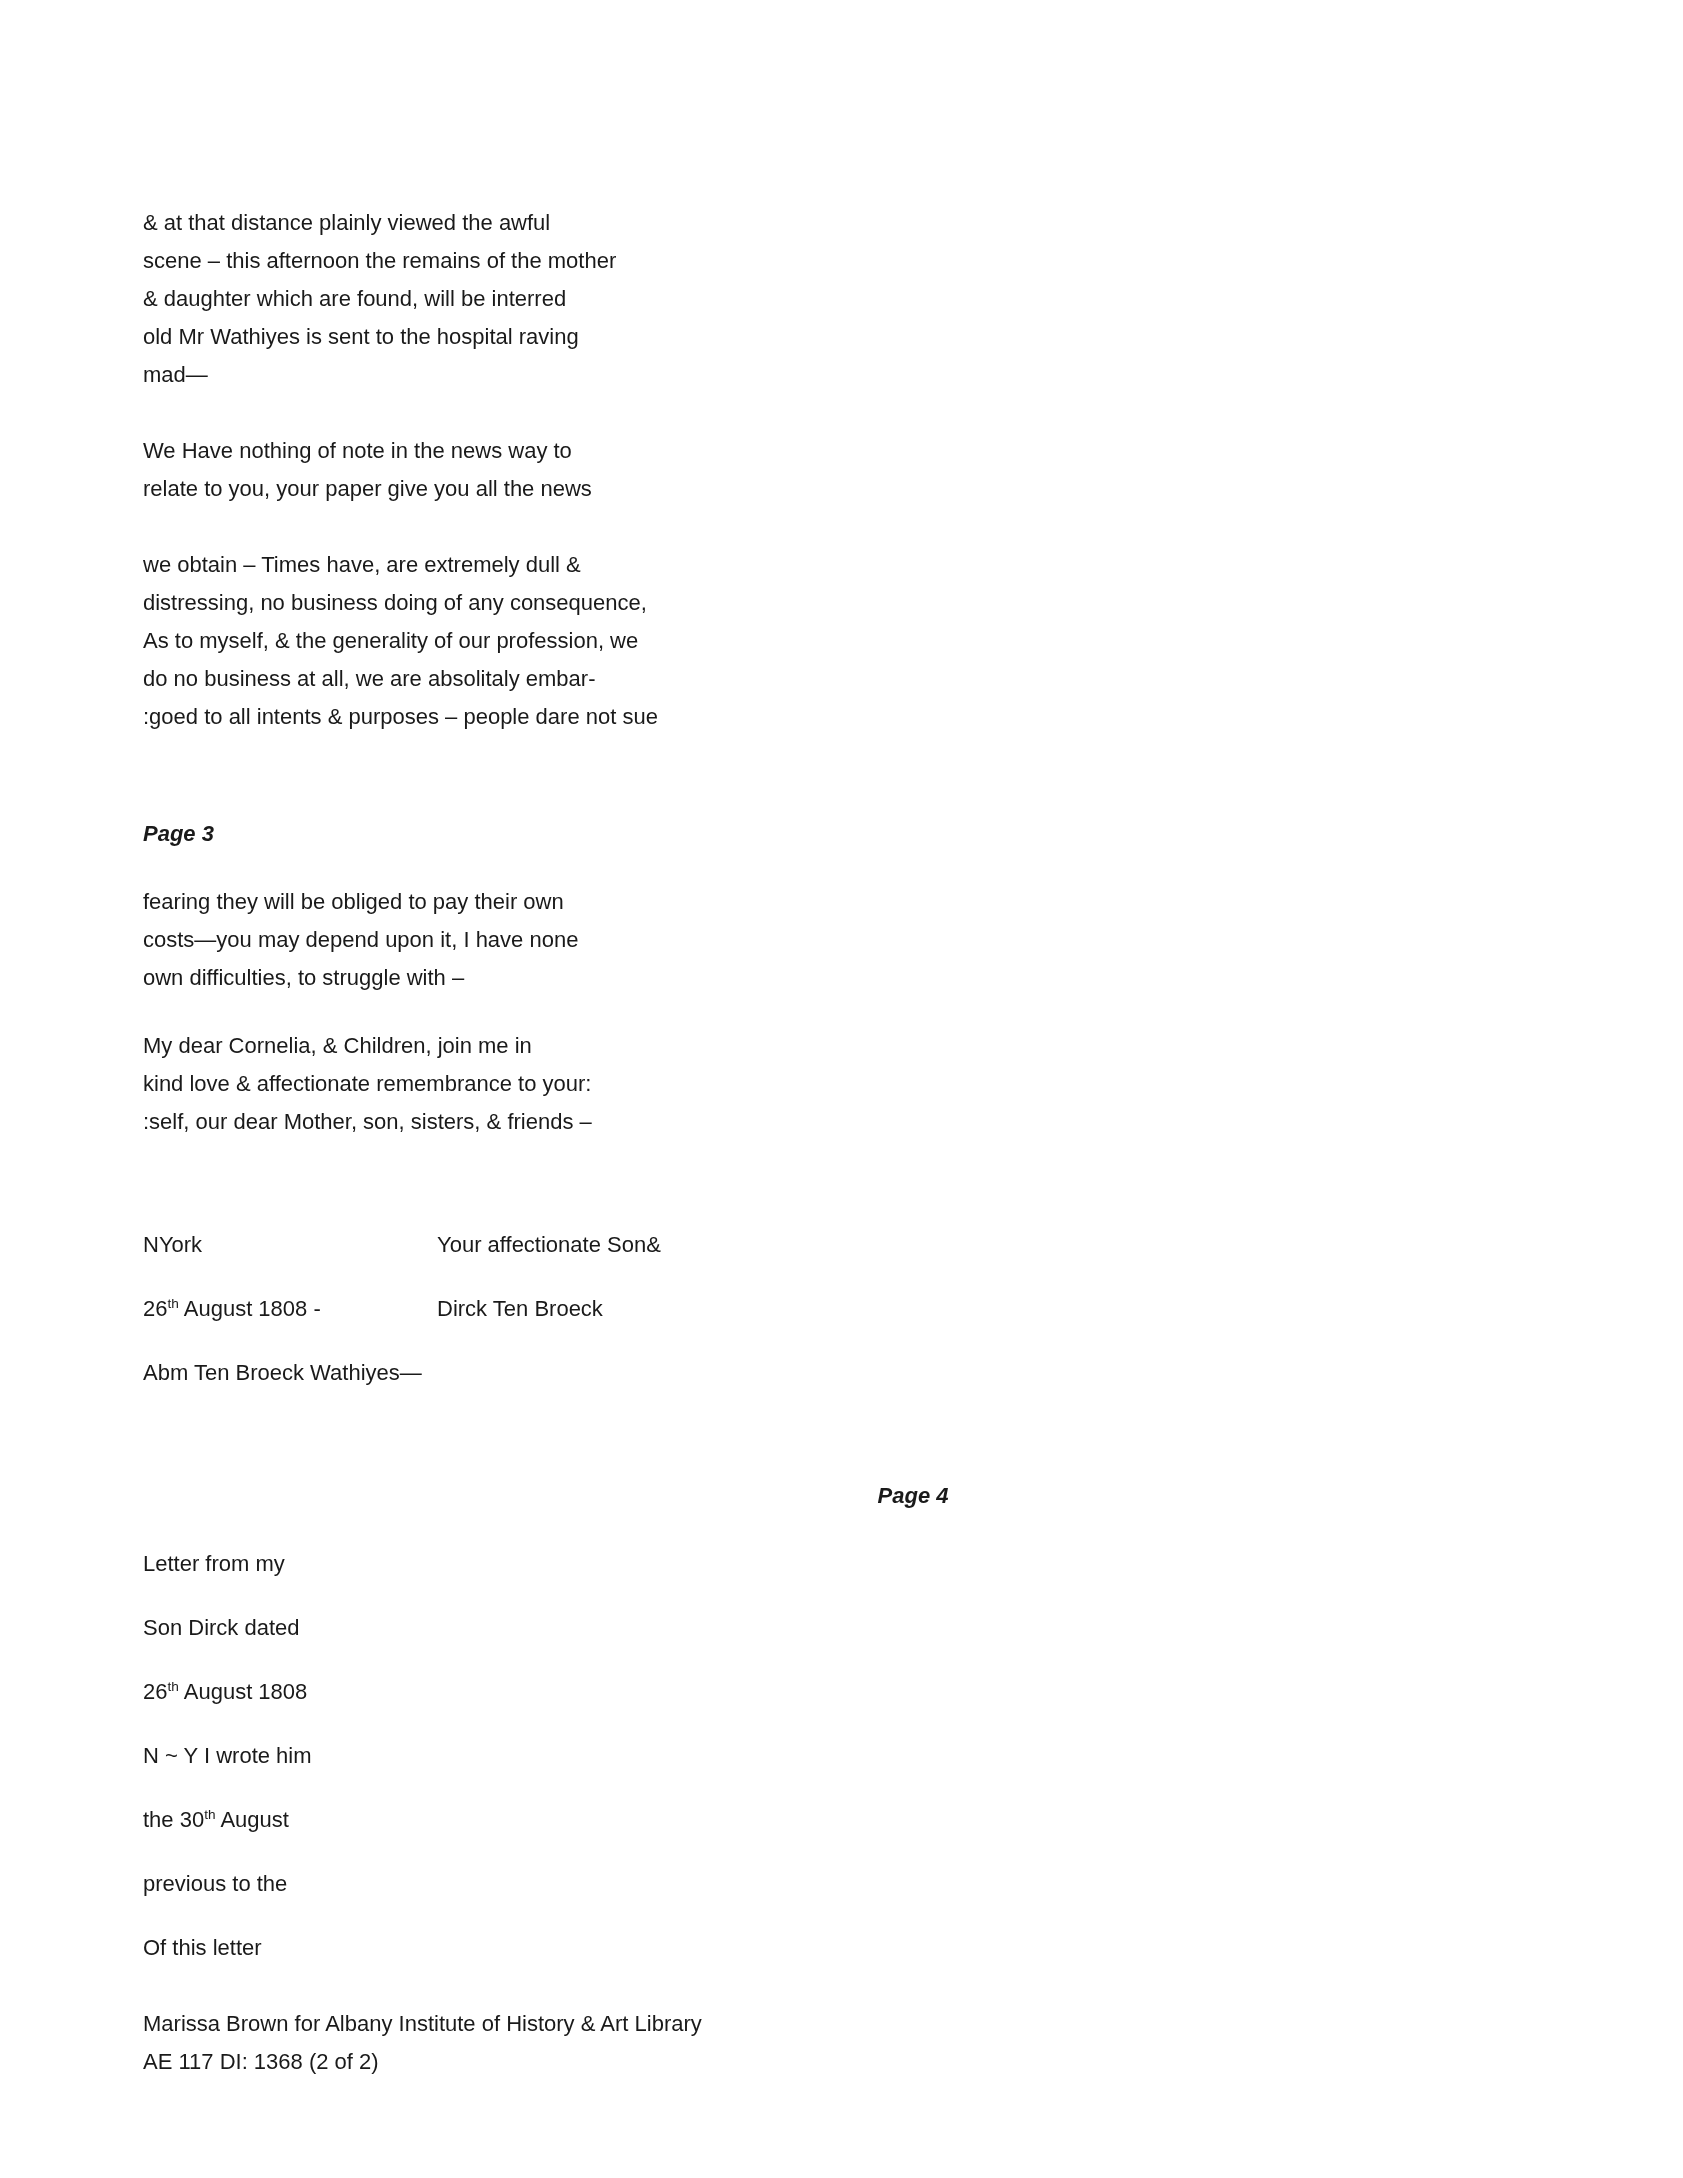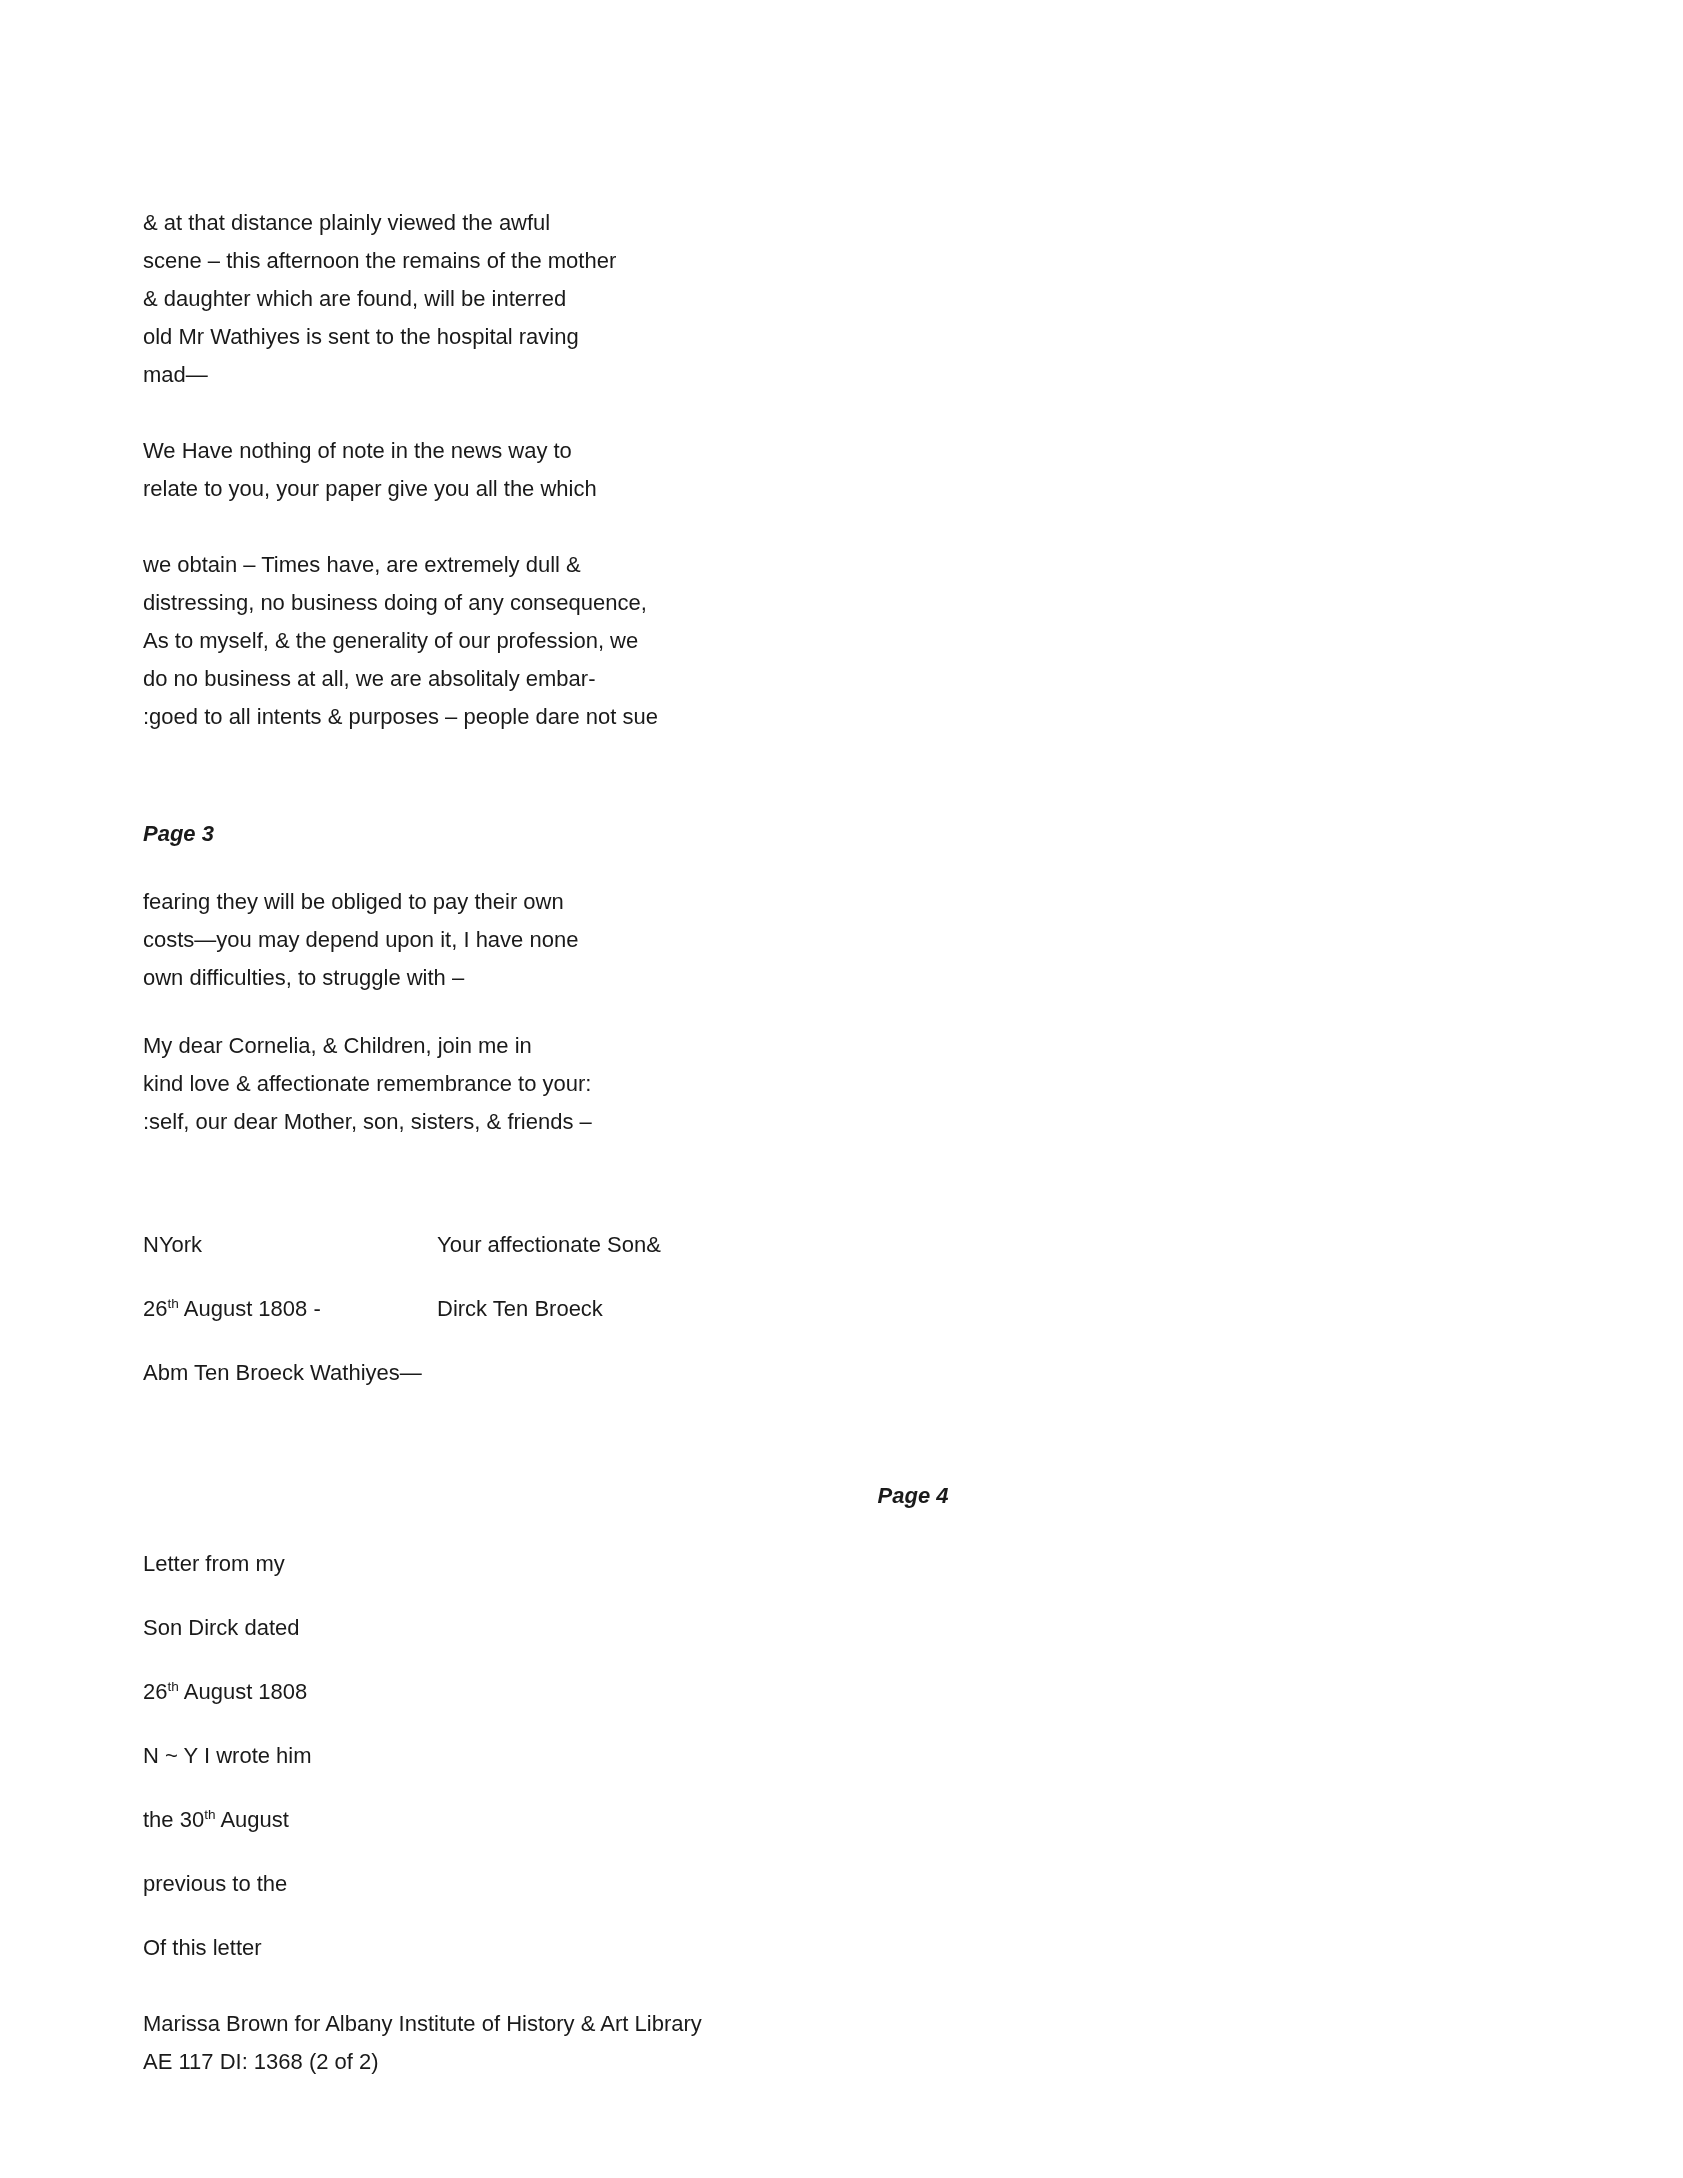--- a/index.html
+++ b/index.html
@@ -56,21 +56,21 @@
     <div class="para">
       <div class="line">&amp; at that distance plainly viewed the awful</div>
       <div class="line">scene – this afternoon the remains of the mother</div>
       <div class="line">&amp; daughter which are found, will be interred</div>
       <div class="line">old Mr Wathiyes is sent to the hospital raving</div>
       <div class="line">mad—</div>
     </div>
 
     <div class="para">
       <div class="line">We Have nothing of note in the news way to</div>
-      <div class="line">relate to you, your paper give you all the which</div>
+      <div class="line">relate to you, your paper give you all the news</div>
     </div>
 
     <div class="para">
       <div class="line">we obtain – Times have, are extremely dull &amp;</div>
       <div class="line">distressing, no business doing of any consequence,</div>
       <div class="line">As to myself, &amp; the generality of our profession, we</div>
       <div class="line">do no business at all, we are absolitaly embar-</div>
       <div class="line">:goed to all intents &amp; purposes – people dare not sue</div>
     </div>
 

